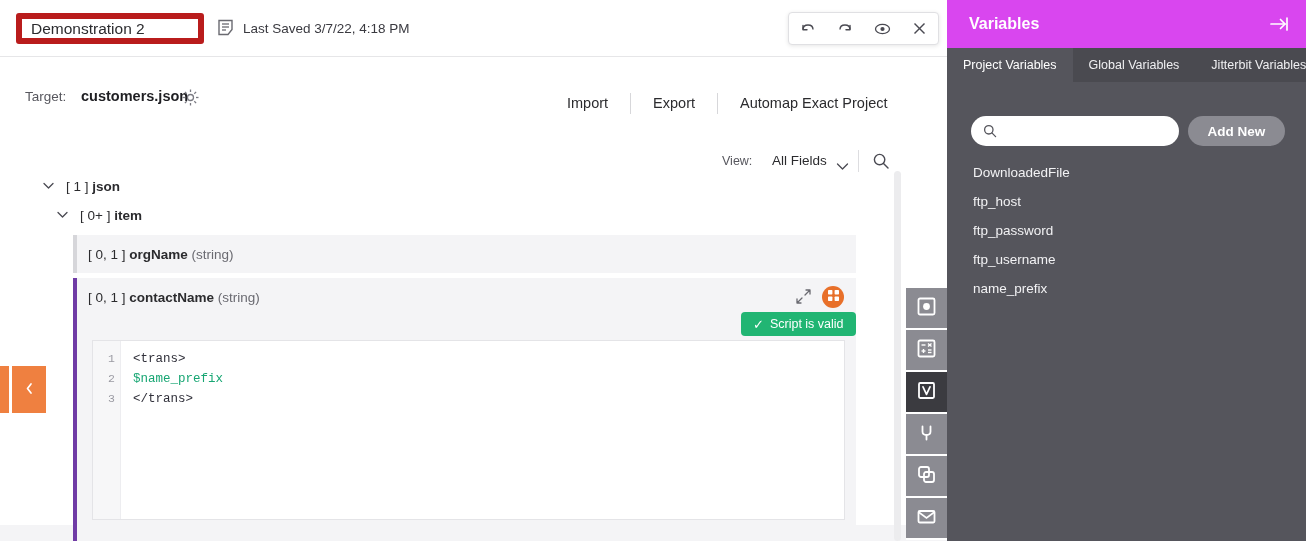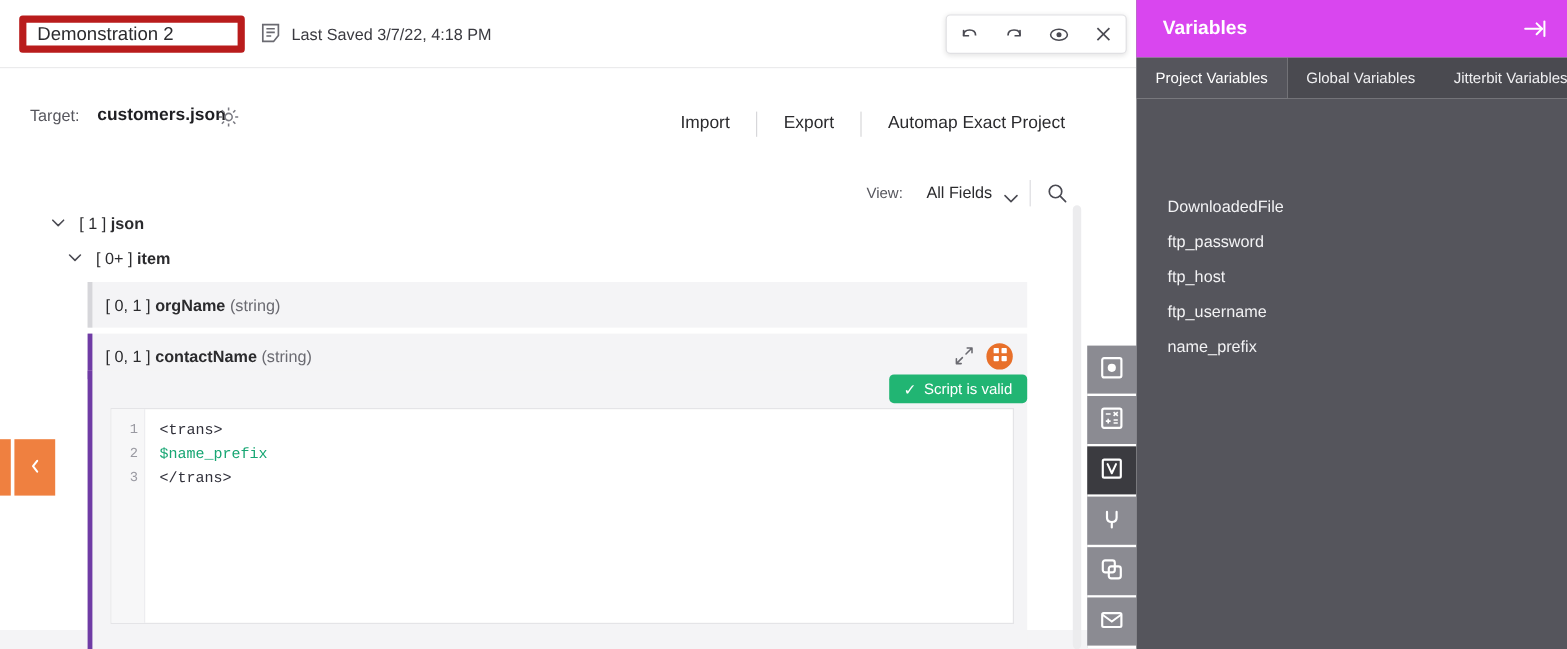--- a/index.html
+++ b/index.html
@@ -252,21 +252,21 @@
     font-size: 16px; color: #ffffff; font-weight: bold;
     margin-left: 22px;
   }
   .collapse-btn {
     position: absolute; right: 16px; top: 13px;
     width: 22px; height: 22px; background: none; border: none;
     cursor: pointer; padding: 0;
   }
   .var-tabs {
     position: absolute; left: 0; top: 48px; width: 359px; height: 34px;
-    background: #e5e5e5;
+    background: #fdba74;
     display: flex; align-items: flex-end;
   }
   .var-tab {
     height: 34px; padding: 0 16px;
     background: #55555c; border: none; cursor: pointer;
     font-family: "Liberation Sans", sans-serif;
     font-size: 12.5px; color: #f0f0f2;
     display: flex; align-items: center;
     white-space: nowrap;
   }
@@ -584,23 +584,33 @@
       </button>
     </div>
 
     <div class="var-tabs">
       <button class="var-tab active">Project Variables</button>
       <button class="var-tab inactive">Global Variables</button>
       <span class="tab-divider"></span>
       <button class="var-tab inactive">Jitterbit Variables</button>
     </div>
 
+    <div class="var-search-row">
+      <input class="var-search" type="text" placeholder="" style="">
+      <span class="var-search-icon">
+        <svg width="14" height="14" viewBox="0 0 14 14">
+          <circle cx="5.8" cy="5.8" r="4.2" fill="none" stroke="#55555c" stroke-width="1.3"></circle>
+          <line x1="8.9" y1="8.9" x2="12.6" y2="12.6" stroke="#55555c" stroke-width="1.3" stroke-linecap="round"></line>
+        </svg>
+      </span>
+      <button class="add-new-btn">Add New</button>
+    </div>
 
     <div class="var-list">
       <div class="var-item">DownloadedFile</div>
+      <div class="var-item">ftp_host</div>
       <div class="var-item">ftp_password</div>
-      <div class="var-item">ftp_host</div>
       <div class="var-item">ftp_username</div>
       <div class="var-item">name_prefix</div>
     </div>
   </div>
 
 </div>
 
 </body></html>

